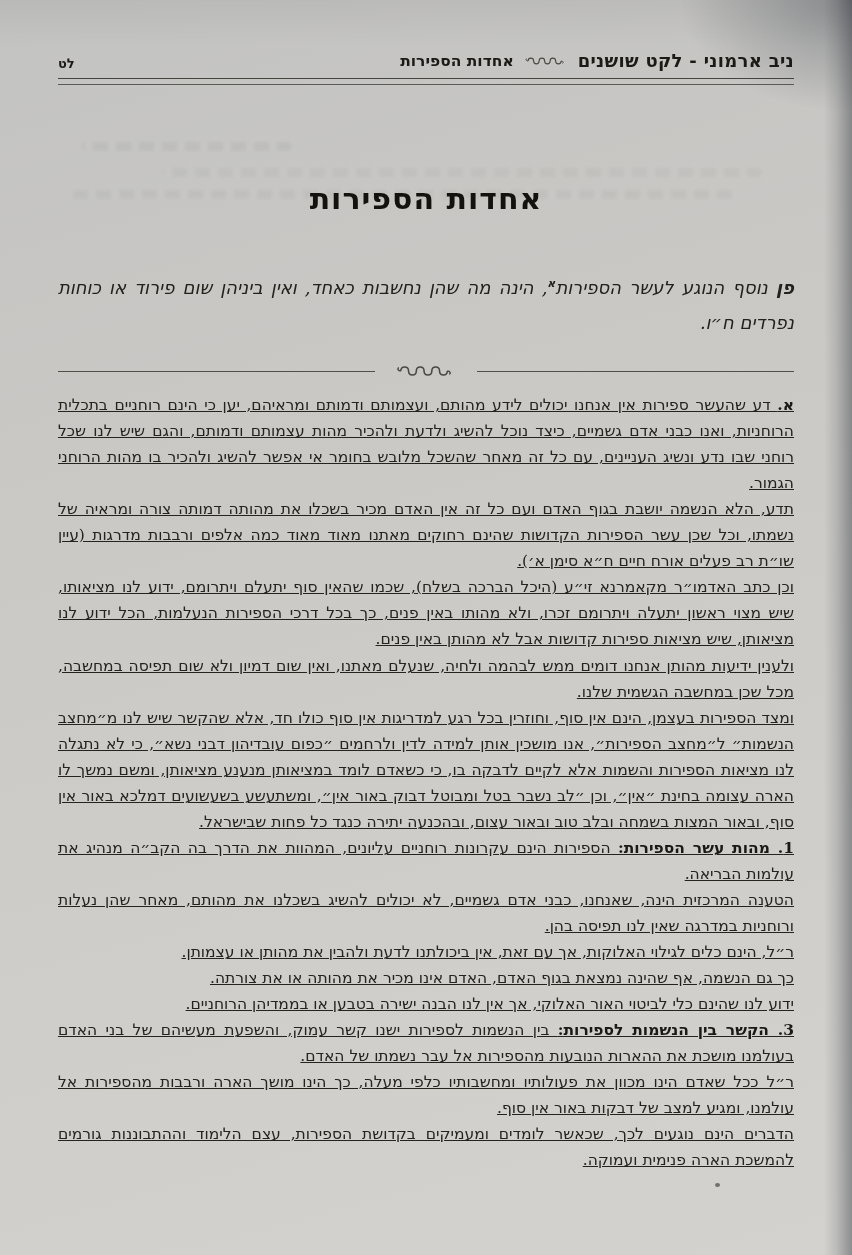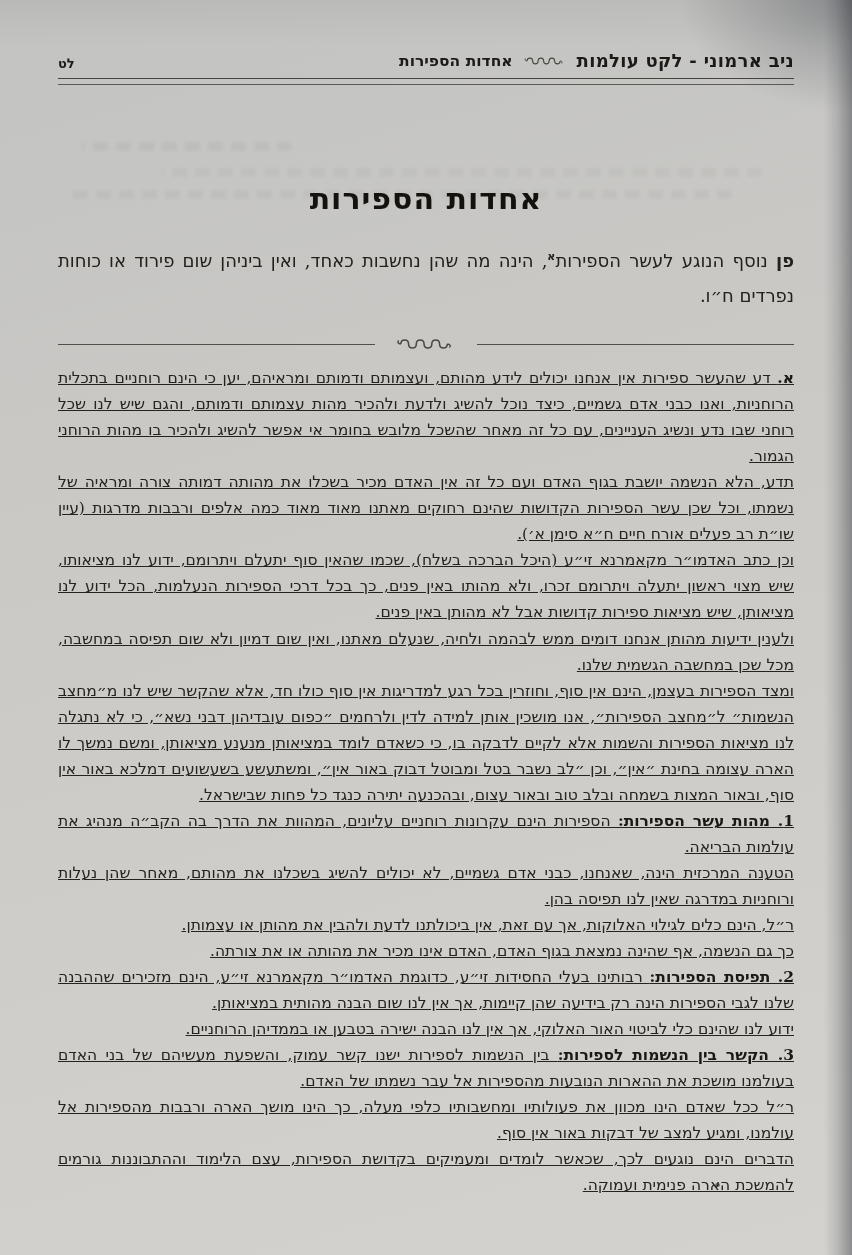--- a/index.html
+++ b/index.html
@@ -49,22 +49,22 @@
   .page-number{font-weight:bold;font-size:13px;color:#1c1a16;}
   .orn-svg{display:block;}
   .rule1{border:none;border-top:1.5px solid #45433e;margin:7px 0 0 0;}
   .rule2{border:none;border-top:1px solid #5b5953;margin:5px 0 0 0;}
 
   .main-title{
     margin:96px 0 0 0;
     text-align:center;font-weight:bold;font-size:30px;letter-spacing:1px;color:#14120e;
   }
   .intro{
-    margin:27px 0 0 0;
-    font-size:18px;line-height:1.95;text-align:justify;color:#24211c;
+    margin:54px 0 0 0;
+    font-size:18px;line-height:1.95;text-align:justify;color:#24211c;font-style:italic;
   }
   .intro .lead{font-weight:bold;}
   sup.fn{font-size:11px;font-weight:bold;vertical-align:super;line-height:0;}
 
   .divider{margin-top:22px;display:flex;align-items:center;gap:20px;}
   .divider .line{flex:1;border-top:1.5px solid #514f49;height:0;}
 
   .body-text{
     margin-top:12px;
     font-size:15.5px;line-height:1.68;text-align:justify;color:#26231d;
@@ -81,21 +81,21 @@
   <div class="top-shade"></div>
   <div class="bleed b1"></div>
   <div class="bleed b2"></div>
   <div class="bleed b3"></div>
   <div class="speck"></div>
 
   <div class="content">
 
     <div class="header-row">
       <div class="header-titles">
-        <span class="book-title">ניב ארמוני - לקט עולמות</span>
+        <span class="book-title">ניב ארמוני - לקט שושנים</span>
         <span>
           <svg class="orn-svg" width="44" height="14" viewBox="0 0 64 18">
             <path d="M6 9 C6 3.5, 14 3.5, 14 9 C14 14.5, 22 14.5, 22 9 C22 3.5, 30 3.5, 30 9 C30 14.5, 38 14.5, 38 9 C38 3.5, 46 3.5, 46 9 C46 14.5, 54 14.5, 54 9" fill="none" stroke="#4a4843" stroke-width="1.6"></path>
             <path d="M6 9 C3 9, 2 6.5, 4 5.5 M54 9 C57 9, 58 11.5, 56 12.5" fill="none" stroke="#4a4843" stroke-width="1.4"></path>
           </svg>
         </span>
         <span class="section-title">אחדות הספירות</span>
       </div>
       <span class="page-number">לט</span>
     </div>
@@ -120,21 +120,20 @@
     <div class="body-text">
       <p class="par"><span class="lead">א.</span><span> דע שהעשר ספירות אין אנחנו יכולים לידע מהותם, ועצמותם ודמותם ומראיהם, יען כי הינם רוחניים בתכלית הרוחניות, ואנו כבני אדם גשמיים, כיצד נוכל להשיג ולדעת ולהכיר מהות עצמותם ודמותם, והגם שיש לנו שכל רוחני שבו נדע ונשיג העניינים, עם כל זה מאחר שהשכל מלובש בחומר אי אפשר להשיג ולהכיר בו מהות הרוחני הגמור.</span></p>
       <p class="par"><span>תדע, הלא הנשמה יושבת בגוף האדם ועם כל זה אין האדם מכיר בשכלו את מהותה דמותה צורה ומראיה של נשמתו, וכל שכן עשר הספירות הקדושות שהינם רחוקים מאתנו מאוד מאוד כמה אלפים ורבבות מדרגות (עיין שו״ת רב פעלים אורח חיים ח״א סימן א׳).</span></p>
       <p class="par"><span>וכן כתב האדמו״ר מקאמרנא זי״ע (היכל הברכה בשלח), שכמו שהאין סוף יתעלם ויתרומם, ידוע לנו מציאותו, שיש מצוי ראשון יתעלה ויתרומם זכרו, ולא מהותו באין פנים, כך בכל דרכי הספירות הנעלמות, הכל ידוע לנו מציאותן, שיש מציאות ספירות קדושות אבל לא מהותן באין פנים.</span></p>
       <p class="par"><span>ולענין ידיעות מהותן אנחנו דומים ממש לבהמה ולחיה, שנעלם מאתנו, ואין שום דמיון ולא שום תפיסה במחשבה, מכל שכן במחשבה הגשמית שלנו.</span></p>
       <p class="par"><span>ומצד הספירות בעצמן, הינם אין סוף, וחוזרין בכל רגע למדריגות אין סוף כולו חד, אלא שהקשר שיש לנו מ״מחצב הנשמות״ ל״מחצב הספירות״, אנו מושכין אותן למידה לדין ולרחמים ״כפום עובדיהון דבני נשא״, כי לא נתגלה לנו מציאות הספירות והשמות אלא לקיים לדבקה בו, כי כשאדם לומד במציאותן מנענע מציאותן, ומשם נמשך לו הארה עצומה בחינת ״אין״, וכן ״לב נשבר בטל ומבוטל דבוק באור אין״, ומשתעשע בשעשועים דמלכא באור אין סוף, ובאור המצות בשמחה ובלב טוב ובאור עצום, ובהכנעה יתירה כנגד כל פחות שבישראל.</span></p>
       <p class="par"><span class="lead">1. מהות עשר הספירות:</span><span> הספירות הינם עקרונות רוחניים עליונים, המהוות את הדרך בה הקב״ה מנהיג את עולמות הבריאה.</span></p>
       <p class="par"><span>הטענה המרכזית הינה, שאנחנו, כבני אדם גשמיים, לא יכולים להשיג בשכלנו את מהותם, מאחר שהן נעלות ורוחניות במדרגה שאין לנו תפיסה בהן.</span></p>
       <p class="par"><span>ר״ל, הינם כלים לגילוי האלוקות, אך עם זאת, אין ביכולתנו לדעת ולהבין את מהותן או עצמותן.</span></p>
       <p class="par"><span>כך גם הנשמה, אף שהינה נמצאת בגוף האדם, האדם אינו מכיר את מהותה או את צורתה.</span></p>
-      <p class="par"><span class="lead">2. תפיסת הספירות:</span><span> רבותינו בעלי החסידות זי״ע, כדוגמת האדמו״ר מקאמרנא זי״ע, הינם מזכירים שההבנה שלנו לגבי הספירות הינה רק בידיעה שהן קיימות, אך אין לנו שום הבנה מהותית במציאותן.</span></p>
       <p class="par"><span>ידוע לנו שהינם כלי לביטוי האור האלוקי, אך אין לנו הבנה ישירה בטבען או בממדיהן הרוחניים.</span></p>
       <p class="par"><span class="lead">3. הקשר בין הנשמות לספירות:</span><span> בין הנשמות לספירות ישנו קשר עמוק, והשפעת מעשיהם של בני האדם בעולמנו מושכת את ההארות הנובעות מהספירות אל עבר נשמתו של האדם.</span></p>
       <p class="par"><span>ר״ל ככל שאדם הינו מכוון את פעולותיו ומחשבותיו כלפי מעלה, כך הינו מושך הארה ורבבות מהספירות אל עולמנו, ומגיע למצב של דבקות באור אין סוף.</span></p>
       <p class="par"><span>הדברים הינם נוגעים לכך, שכאשר לומדים ומעמיקים בקדושת הספירות, עצם הלימוד וההתבוננות גורמים להמשכת הארה פנימית ועמוקה.</span></p>
     </div>
 
   </div>
 </div>
 
 </body></html>

